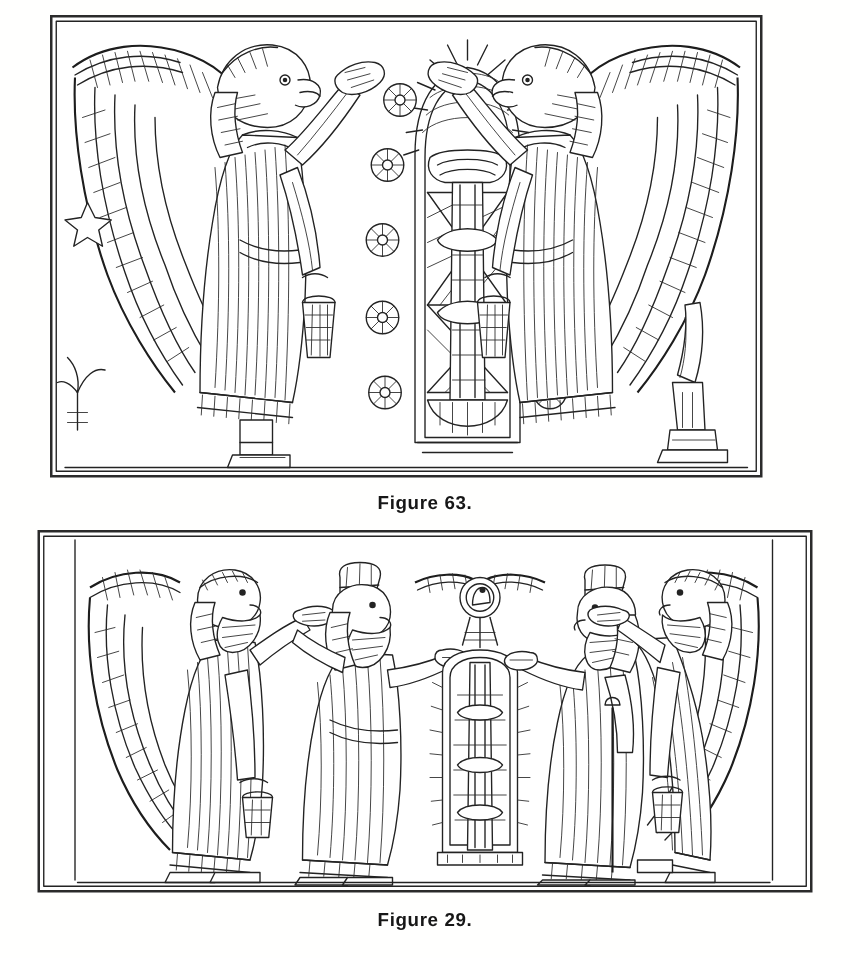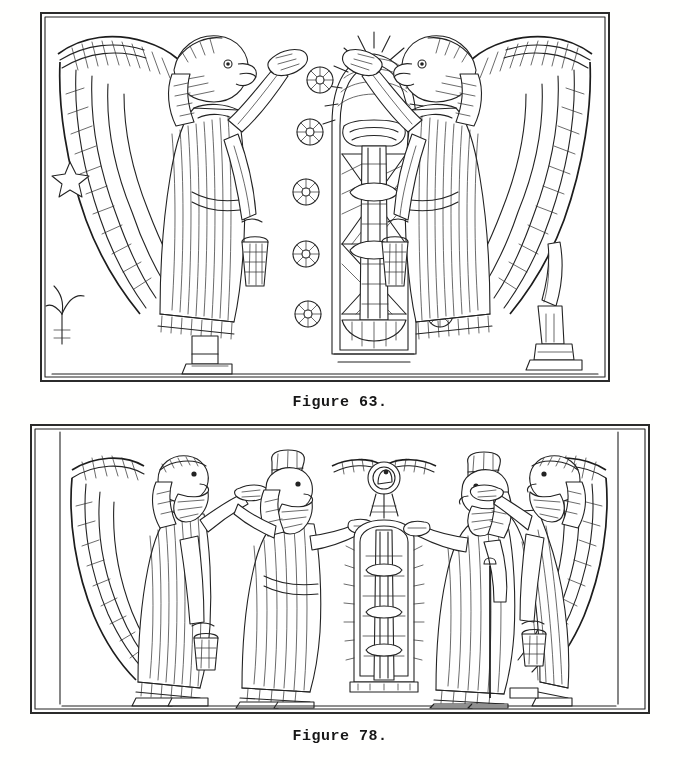--- a/index.html
+++ b/index.html
@@ -26,21 +26,21 @@
   .plate-frame {
     position: absolute;
     border: 2px solid #2b2b2b;
     background: #ffffff;
     box-sizing: border-box;
   }
   .caption {
     position: absolute;
     width: 100%;
     text-align: center;
-    font-family: Liberation Mono, monospace;
+    font-family: Liberation Sans, sans-serif;
     font-weight: bold;
     font-size: 15px;
     letter-spacing: 0.5px;
     color: #171717;
   }
   .fig-svg {
     position: absolute;
     display: block;
   }
   .fig-svg svg {
@@ -793,16 +793,16 @@
           </g>
 
           <path class="fillw" d="M504,272 L540,272 L540,280 L500,280 Z"></path>
           <path class="fillw" d="M478,262 L506,262 L506,272 L478,272 Z"></path>
         </g>
 
         <path class="ln" d="M30,280 L584,280"></path>
       </svg>
     </div>
 
-    <div class="caption" style="left:0; top:728px;">Figure  78.</div>
+    <div class="caption" style="left:0; top:728px;">Figure  29.</div>
   </div>
 
 </div>
 
 </body></html>

